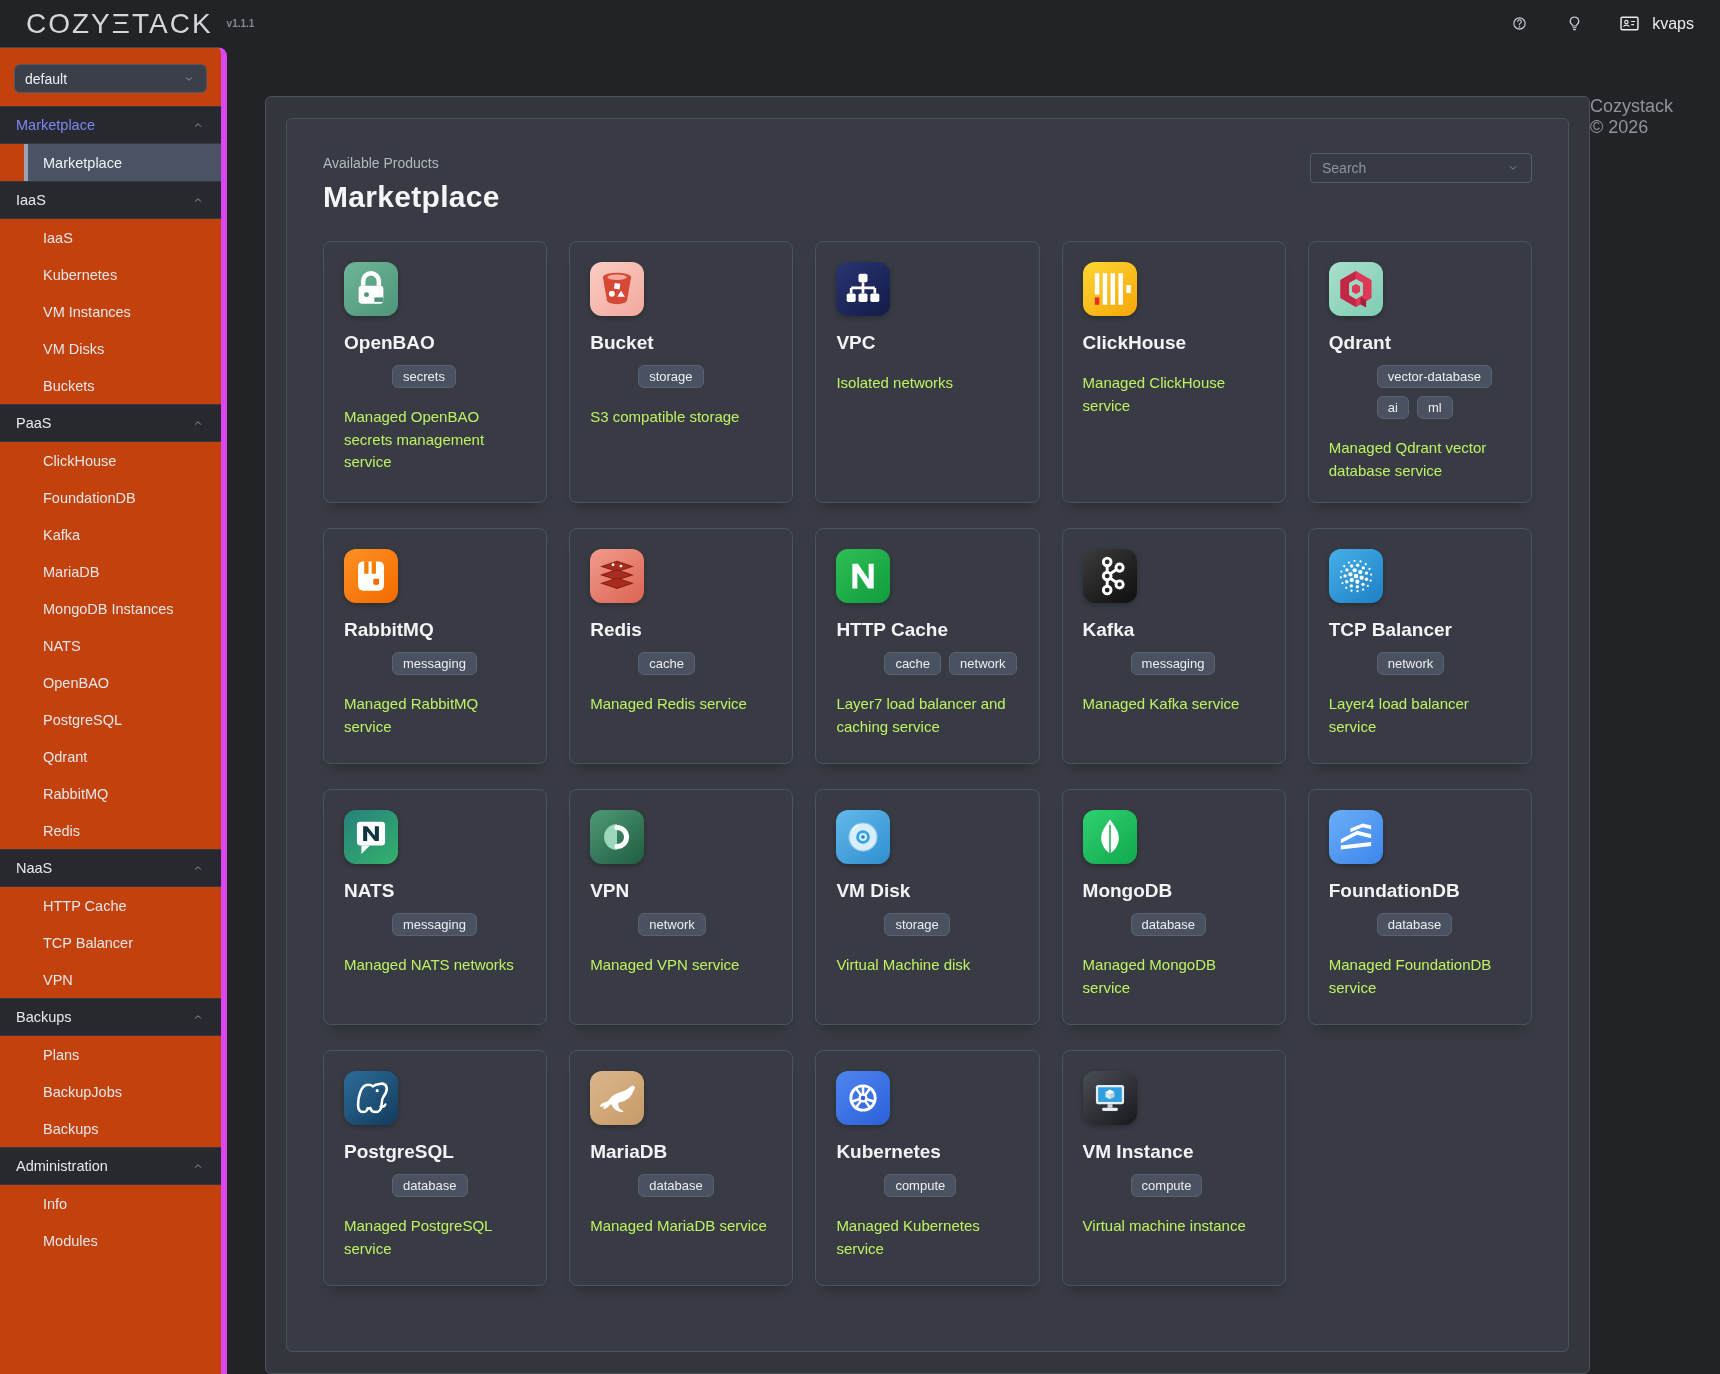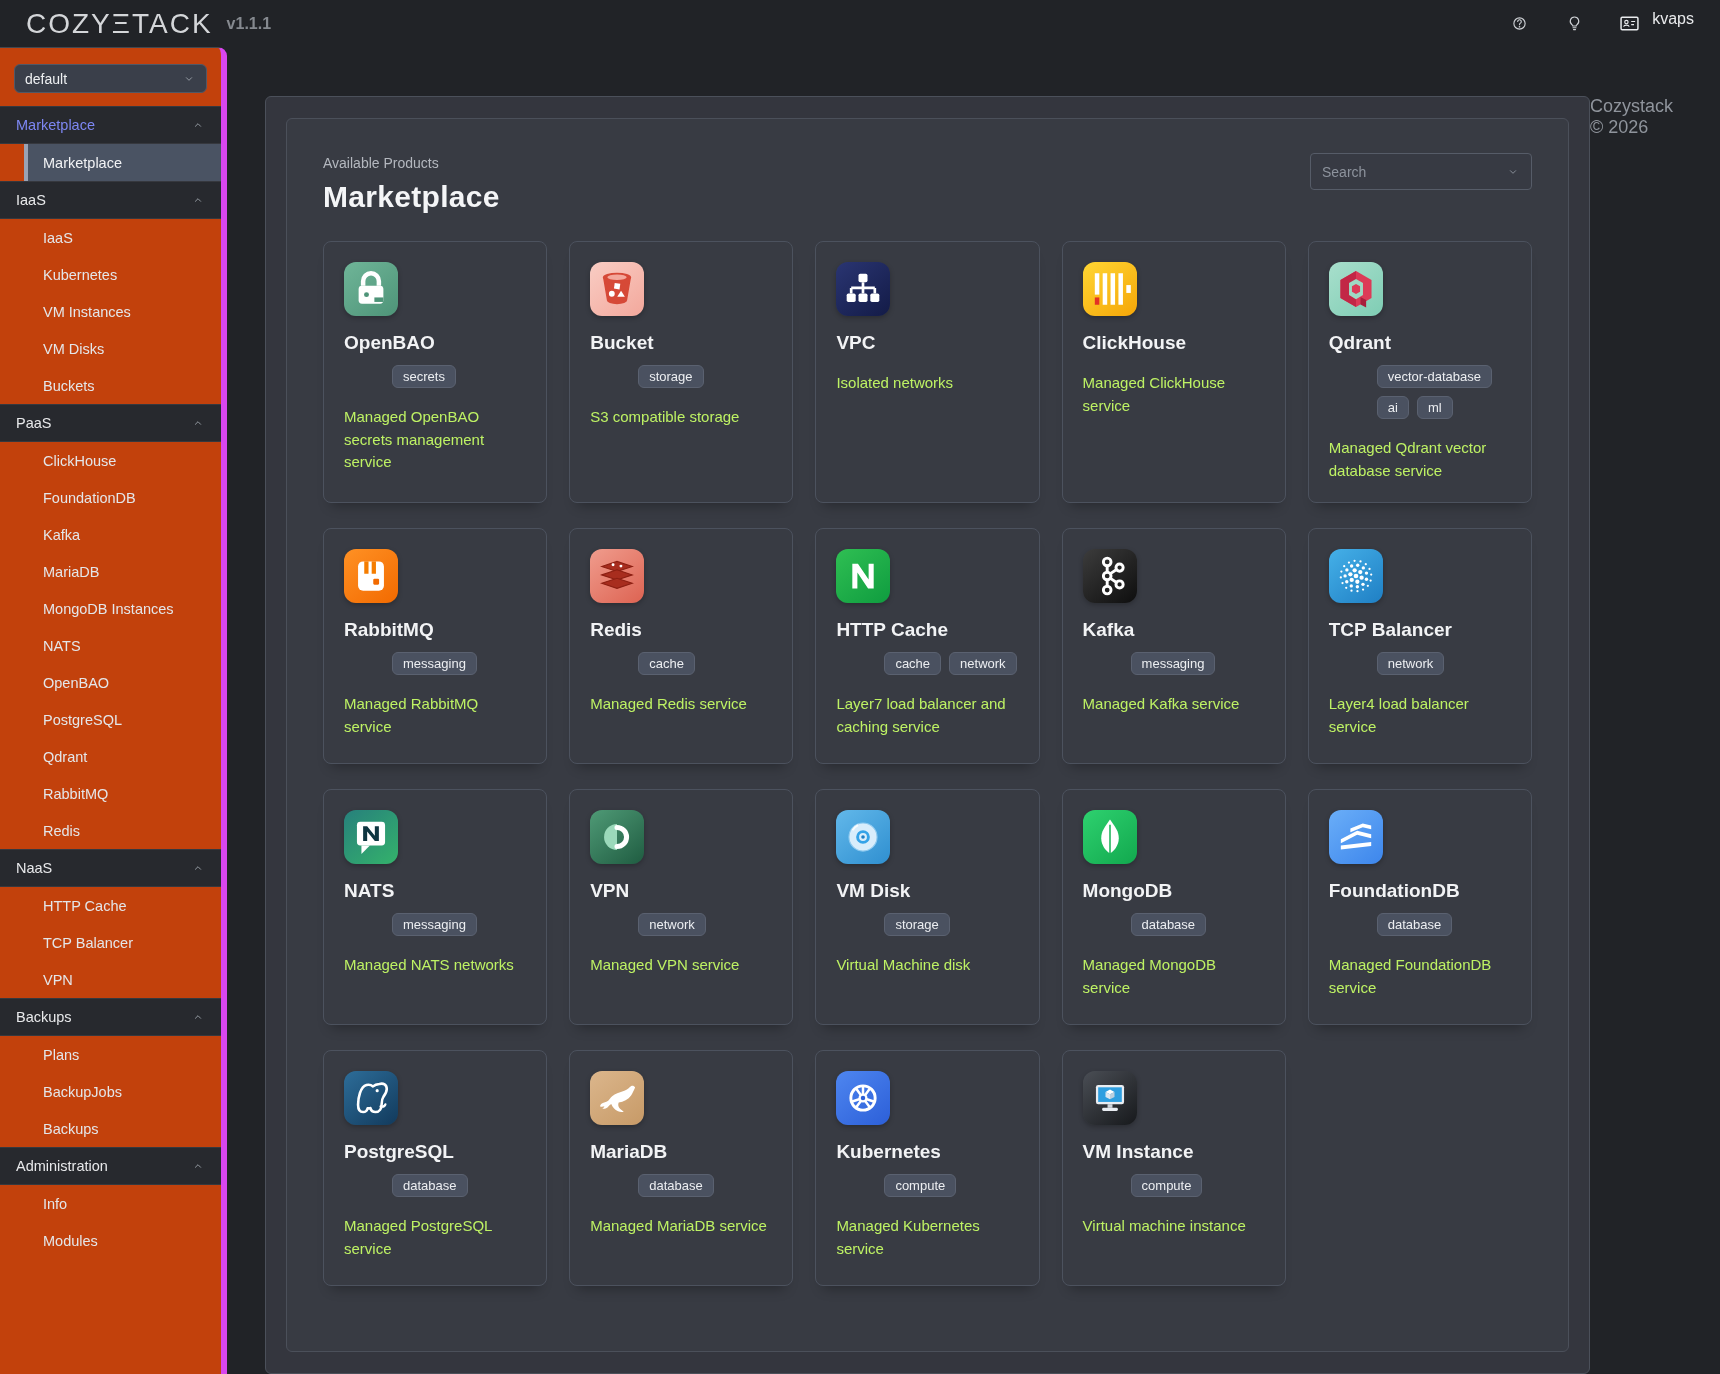--- a/index.html
+++ b/index.html
@@ -5,25 +5,25 @@
   * { margin:0; padding:0; box-sizing:border-box; }
   html,body { width:1720px; height:1374px; }
   body {
     font-family:"Liberation Sans", sans-serif;
     background:#212327; color:#e8eaec;
     display:flex; flex-direction:column; overflow:hidden;
   }
   
   .topbar { height:47px; flex:0 0 47px; display:flex; align-items:center; padding:0 26px; background:#212327; }
   .logo { font-size:28px; letter-spacing:2px; color:#d4d6d9; font-weight:400; }
-  .version { margin-left:14px; font-size:16px; font-weight:bold; color:#85898f; }
+  .version { margin-left:14px; font-size:10px; font-weight:bold; color:#85898f; }
   .topbar-right { margin-left:auto; display:flex; align-items:center; gap:28px; }
   .tico { width:27px; height:27px; cursor:pointer; }
   .tico svg { width:100%; height:100%; display:block; }
-  .userchip { display:flex; align-items:flex-start; gap:9px; cursor:pointer; }
+  .userchip { display:flex; align-items:center; gap:9px; cursor:pointer; }
   .username { font-size:16px; color:#e9eaec; }
   
   .app-row { flex:1; display:flex; min-height:0; }
   
   .sidebar { width:227px; flex:0 0 227px; background:#c2410c; border-top:1px solid #43474f; border-right:6px solid #d946ef; border-top-right-radius:9px; overflow:hidden; }
   .ws-select { margin:16px 14px 13px 14px; height:29px; display:flex; align-items:center; padding:0 10px;
     background:#3a3f4a; border:1px solid #515866; border-radius:6px; font-size:14px; color:#eef0f2; cursor:pointer; }
   .ws-select .lbl { flex:1; }
   .chev { width:14px; height:14px; }
   .chev svg { width:100%; height:100%; display:block; }
@@ -32,21 +32,21 @@
   .sec-label { flex:1; font-size:14.5px; font-weight:500; color:#e8e9eb; }
   .sec-label.accent { color:#7d87f3; }
   .side-item { height:37px; display:flex; align-items:center; padding-left:43px; font-size:14.5px; color:#e4e6e9; cursor:pointer; }
   .side-item.selected { margin-left:24px; padding-left:15px; border-left:4px solid #9aa3b5; background:#4a5363; color:#f2f3f5; }
   
   .main { flex:1; display:flex; padding:49px 47px 0 38px; min-width:0; }
   .outer-panel { flex:1; background:#34363e; border:1px solid #4b505a; border-radius:6px; padding:21px 20px; display:flex; min-height:0; }
   .inner-panel { flex:1; background:#383b43; border:1px solid #4b505a; border-radius:6px; padding:36px; position:relative; overflow:hidden; }
   .eyebrow { font-size:14px; color:#b4b8bf; }
   .page-title { margin-top:9px; font-size:30px; font-weight:700; color:#f4f5f7; letter-spacing:.3px; }
-  .searchbox { position:absolute; top:34px; right:36px; width:222px; height:37px; display:flex; align-items:center;
+  .searchbox { position:absolute; top:34px; right:36px; width:222px; height:30px; display:flex; align-items:center;
     padding:0 11px; background:#373a43; border:1px solid #565c68; border-radius:4px; cursor:text; }
   .searchbox .ph { flex:1; font-size:14px; color:#8d939d; }
   
   .grid { margin-top:27px; display:grid; grid-template-columns:repeat(5,1fr); gap:25px 22px; grid-auto-rows:minmax(236px,auto); }
   .card { border:1px solid #4c525e; border-radius:8px; padding:20px; display:flex; flex-direction:column; align-items:flex-start;
     box-shadow:0 10px 12px -8px rgba(0,0,0,.33); cursor:pointer; }
   .card-icon { width:54px; height:54px; border-radius:12px; overflow:hidden; box-shadow:0 2px 5px rgba(0,0,0,.25); }
   .card-icon svg { width:100%; height:100%; display:block; }
   .card-title { margin-top:16px; font-size:19px; font-weight:600; color:#f2f3f5; }
   .card-tags { margin-top:11px; display:flex; gap:8px; flex-wrap:wrap;padding-left:48px; }

